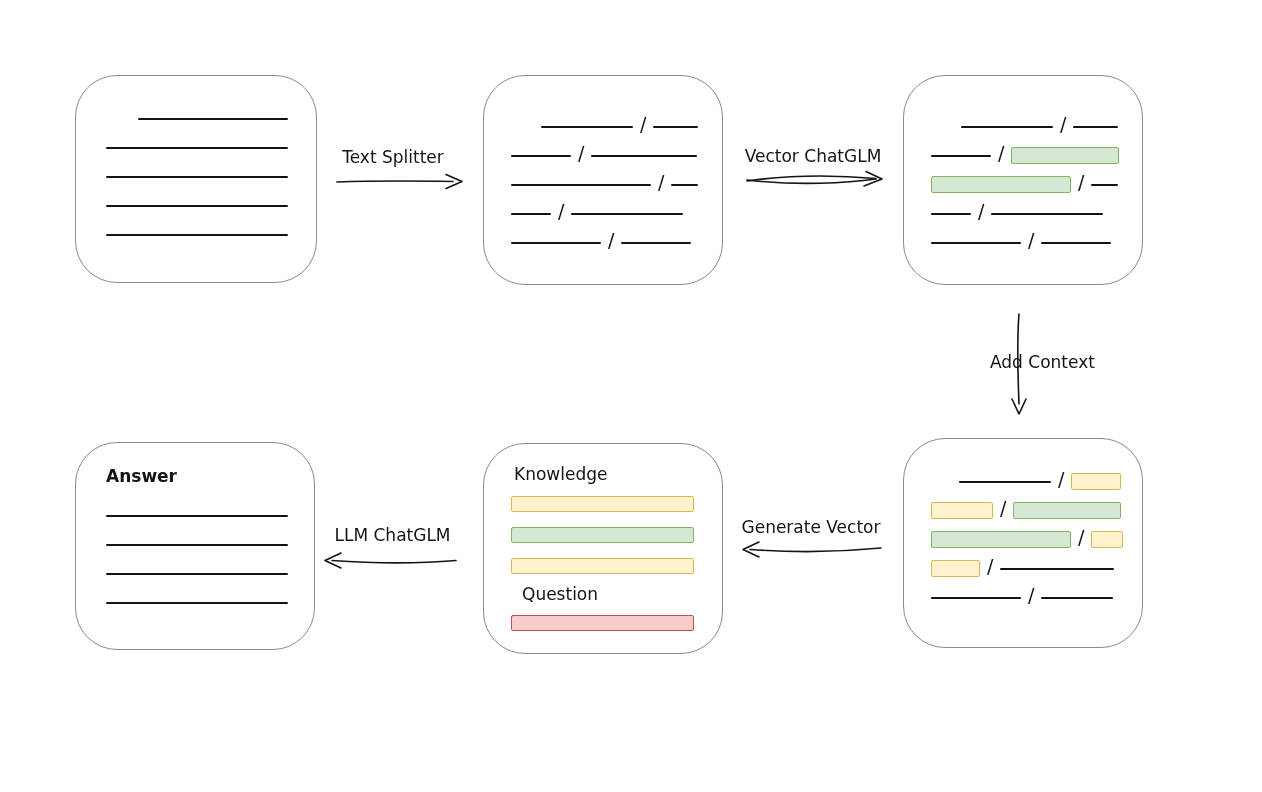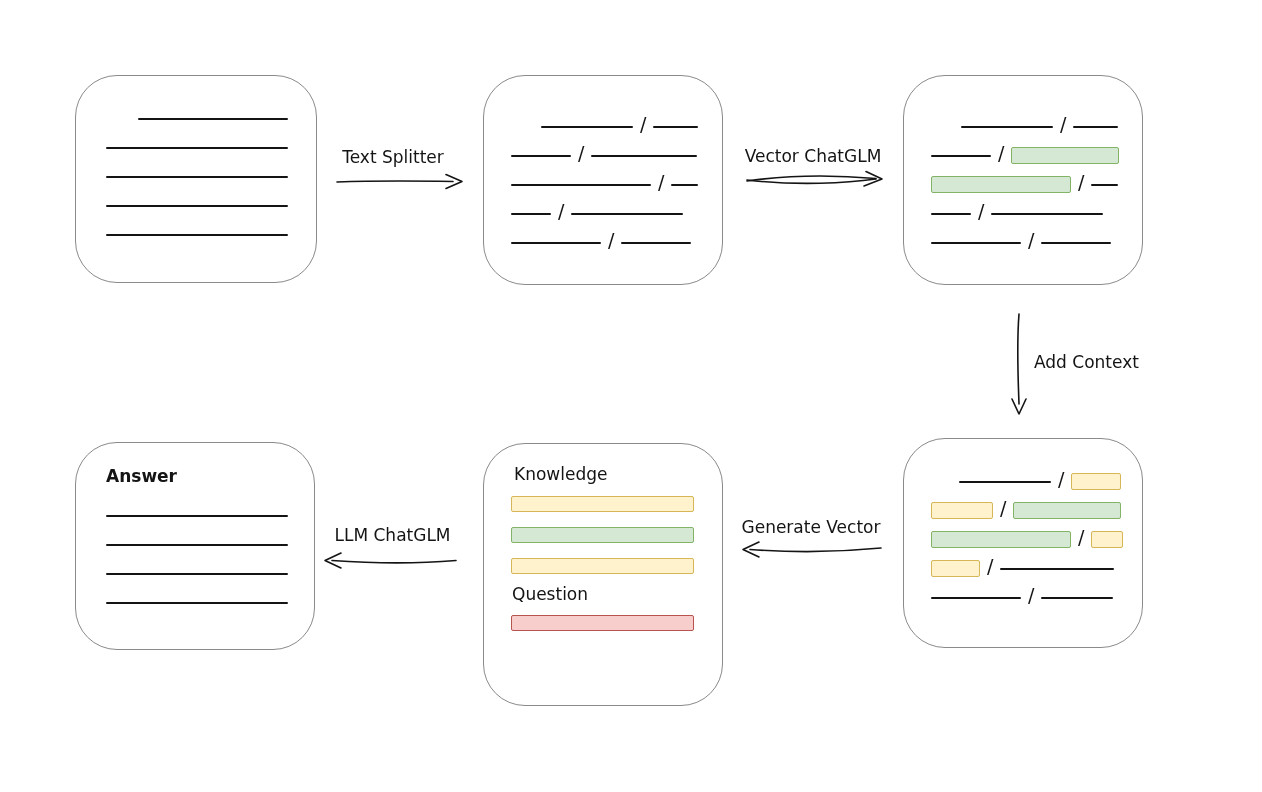--- a/index.html
+++ b/index.html
@@ -8,21 +8,21 @@
     font-family:"DejaVu Sans",sans-serif;color:var(--ink,#141414);overflow:hidden;
   }
   .node{
     position:absolute;border:1px solid var(--box-border,#8a8a8a);
     border-radius:42px;background:#fff;box-sizing:border-box;
   }
   #box-source  {left:75px;  top:75px;  width:242px;height:208px;}
   #box-split   {left:483px; top:75px;  width:240px;height:210px;}
   #box-matched {left:903px; top:75px;  width:240px;height:210px;}
   #box-context {left:903px; top:438px; width:240px;height:210px;}
-  #box-prompt  {left:483px; top:443px; width:240px;height:263px;}
+  #box-prompt  {left:483px; top:443px; width:240px;height:211px;}
   #box-answer  {left:75px;  top:442px; width:240px;height:208px;}
 
   .chunk-rows{position:absolute;left:27px;right:25px;}
   #box-source  .chunk-rows{top:18px;left:30px;}
   #box-split   .chunk-rows{top:26px;}
   #box-matched .chunk-rows{top:26px;}
   #box-context .chunk-rows{top:18px;}
   #box-answer  .chunk-rows{top:48px;left:30px;}
 
   .chunk-row{display:flex;align-items:flex-end;height:29px;}
@@ -34,21 +34,21 @@
 
   .box-title{position:absolute;font-size:17px;font-weight:500;white-space:nowrap;}
   .bar{position:absolute;left:27px;width:181px;height:14px;border:1px solid;border-radius:2px;}
   .bar.yellow{background:var(--yellow-fill,#fff2cc);border-color:var(--yellow-stroke,#d6b656);}
   .bar.green {background:var(--green-fill,#d5e8d4); border-color:var(--green-stroke,#82b366);}
   .bar.red   {background:var(--red-fill,#f8cecc);   border-color:var(--red-stroke,#b85450);}
 
   .edge-label{position:absolute;font-size:17px;white-space:nowrap;text-align:center;}
   #lbl-text-splitter  {left:327px; top:147px;width:132px;}
   #lbl-vector-search  {left:738px; top:146px;width:150px;}
-  #lbl-add-context    {left:1034px;top:352px;text-align:left;}
+  #lbl-add-context    {left:990px;top:352px;text-align:left;}
   #lbl-generate-prompt{left:735px; top:517px;width:152px;}
   #lbl-llm-response   {left:325px; top:525px;width:135px;}
 
   .edges-overlay{position:absolute;left:0;top:0;width:1262px;height:792px;pointer-events:none;}
   .edges-overlay path, .edges-overlay polyline{
     fill:none;stroke:var(--ink,#141414);stroke-width:1.6;stroke-linecap:round;stroke-linejoin:round;
   }
   .caption{position:absolute;left:782px;top:683px;font-size:20px;white-space:nowrap;}
 </style>
 </head>
@@ -164,21 +164,21 @@
           <span class="hline" style="width: 72px;"></span>
         </div>
       </div>
   </div>
 
   <div class="node" id="box-prompt">
     <div class="box-title" style="left:30px;top:20px;">Knowledge</div>
     <div class="bar yellow" style="top:52px;"></div>
     <div class="bar green" style="top:83px;"></div>
     <div class="bar yellow" style="top:114px;"></div>
-    <div class="box-title" style="left:28px;top:140px;">Question</div>
+    <div class="box-title" style="left:38px;top:140px;">Question</div>
     <div class="bar red" style="top:171px;"></div>
   </div>
 
   <div class="node" id="box-answer">
     <div class="box-title" style="left:30px;top:23px;font-weight:bold;">Answer</div>
     <div class="chunk-rows">
         <div class="chunk-row">
           <span class="hline" style="width: 182px;"></span>
         </div>
         <div class="chunk-row">

